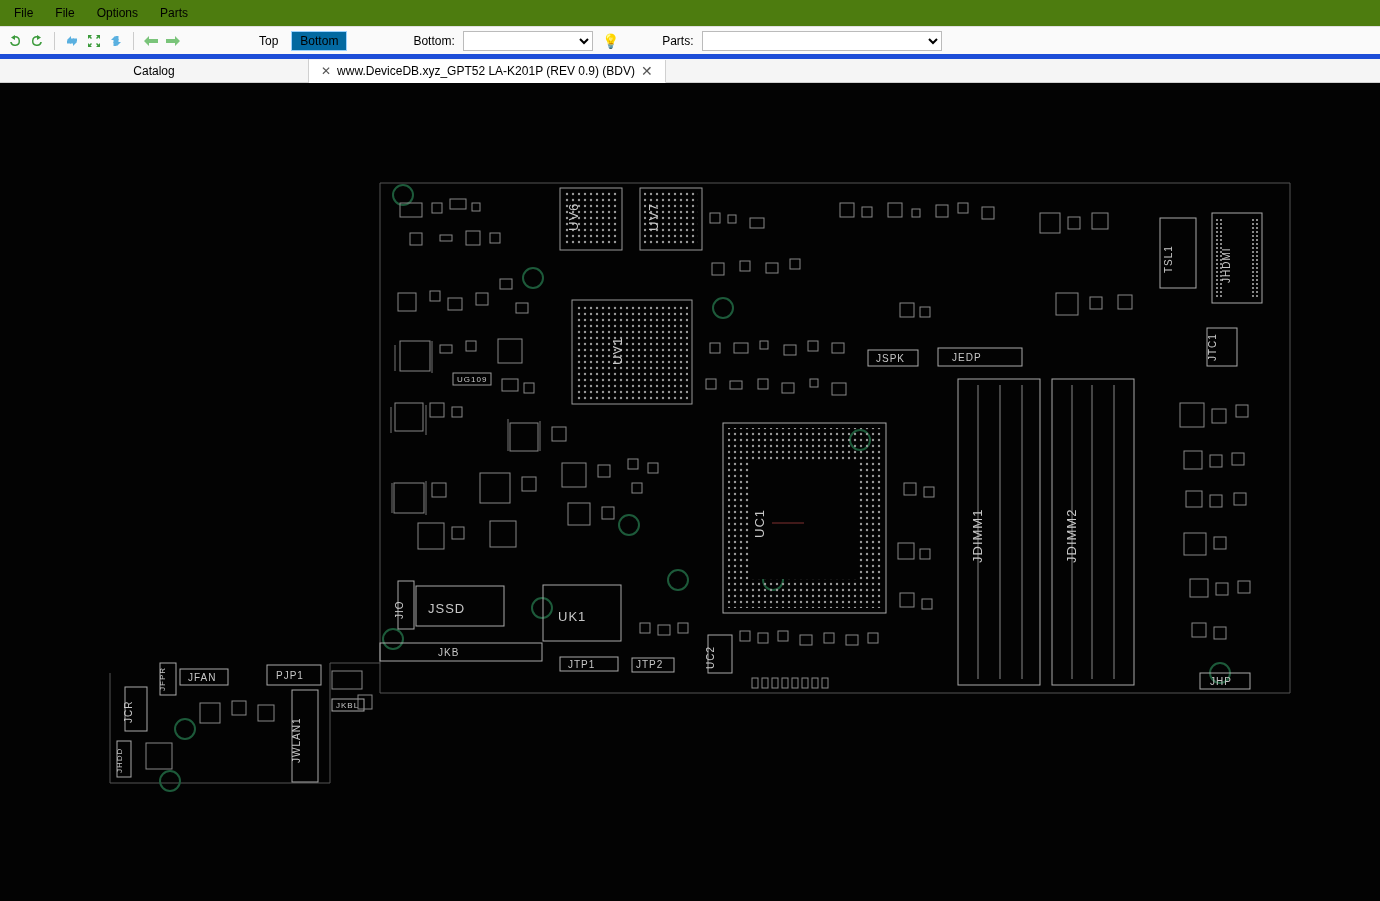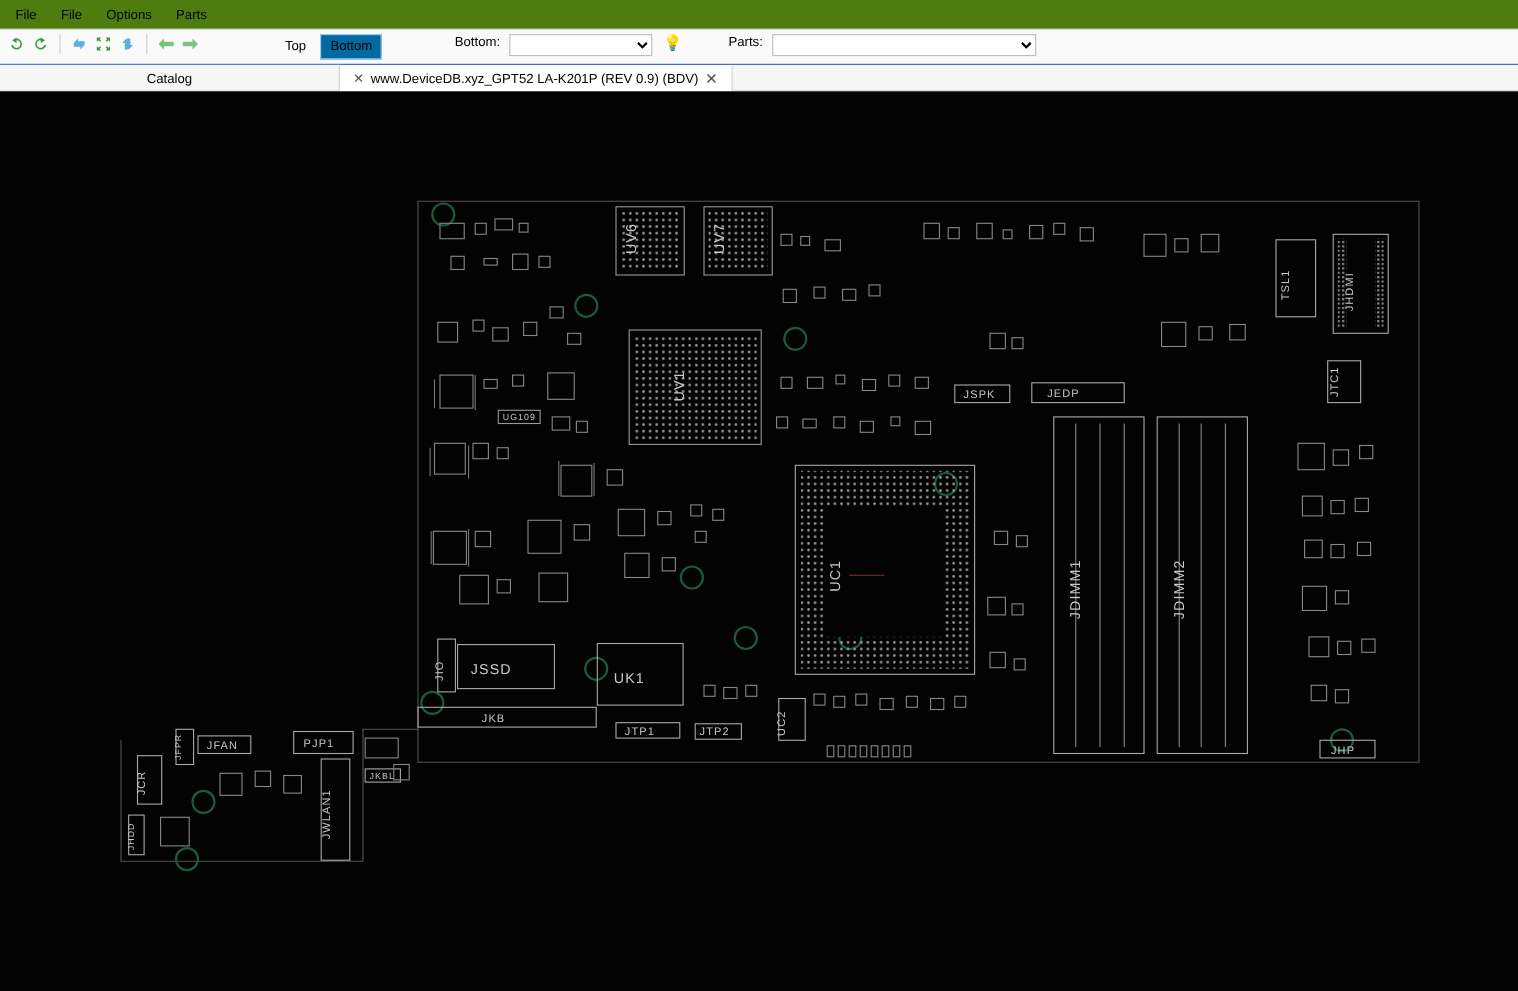--- a/index.html
+++ b/index.html
@@ -1,19 +1,19 @@
 <!DOCTYPE html>
 <html><head>
 <meta charset="utf-8">
 <style>
 * { box-sizing: border-box; margin: 0; padding: 0; }
 body { font-family: "Segoe UI", Tahoma, sans-serif; font-size: 12px; background: #fff; width: 1380px; height: 901px; overflow: hidden; display: flex; flex-direction: column; }
 .menubar { display: flex; background: #4d7c0f; border-bottom: 1px solid #e0e0e0; padding: 2px 4px; gap: 2px; }
 .menubar .item { padding: 4px 10px; cursor: default; }
-.toolbar { display: flex; background: #fafafa; border-bottom: 1px solid #1d4ed8; padding: 4px 6px; gap: 4px; height: 32px; }
+.toolbar { display: flex; align-items: center; background: #fafafa; border-bottom: 5px solid #1d4ed8; padding: 4px 6px; gap: 4px; height: 32px; }
 .toolbar .sep { width: 1px; height: 18px; background: #ccc; margin: 0 4px; }
 .toolbar .icon { width: 18px; height: 18px; display: flex; align-items: center; justify-content: center; cursor: default; }
 .toolbar .spacer { width: 60px; }
 .toolbar .label { margin: 0 4px 0 8px; }
 .toolbar .toggle { padding: 2px 8px; border: 1px solid transparent; cursor: default; }
 .toolbar .toggle.active { background: #0369a1; border: 1px solid #99d1ff; }
 .toolbar select { width: 130px; height: 20px; font-size: 12px; background: #fff; border: 1px solid #bbb; }
 .toolbar select.wide { width: 240px; }
 .bulb { color: #f4c73a; font-size: 14px; margin: 0 6px; }
 .tabsrow { display: flex; background: #f5f5f5; border-bottom: 1px solid #d0d0d0; height: 24px; align-items: stretch; font-size: 12px; }

